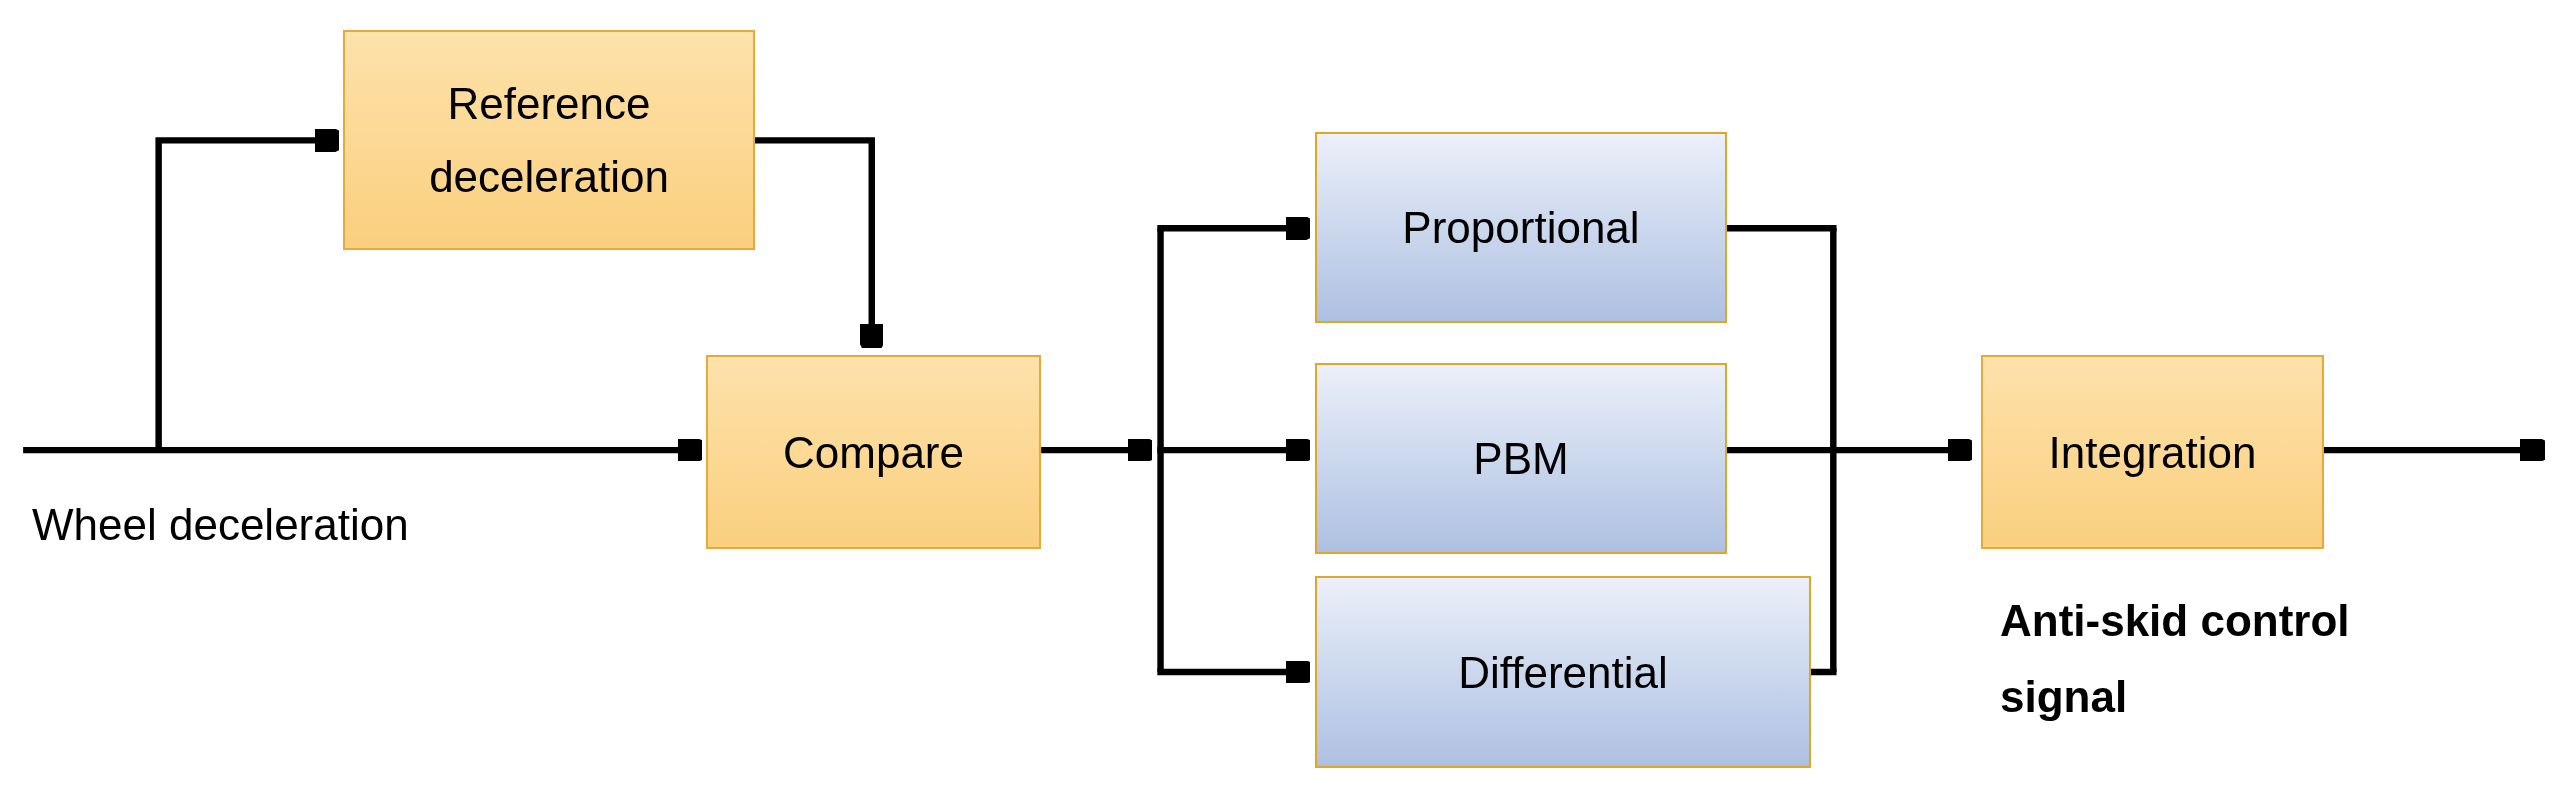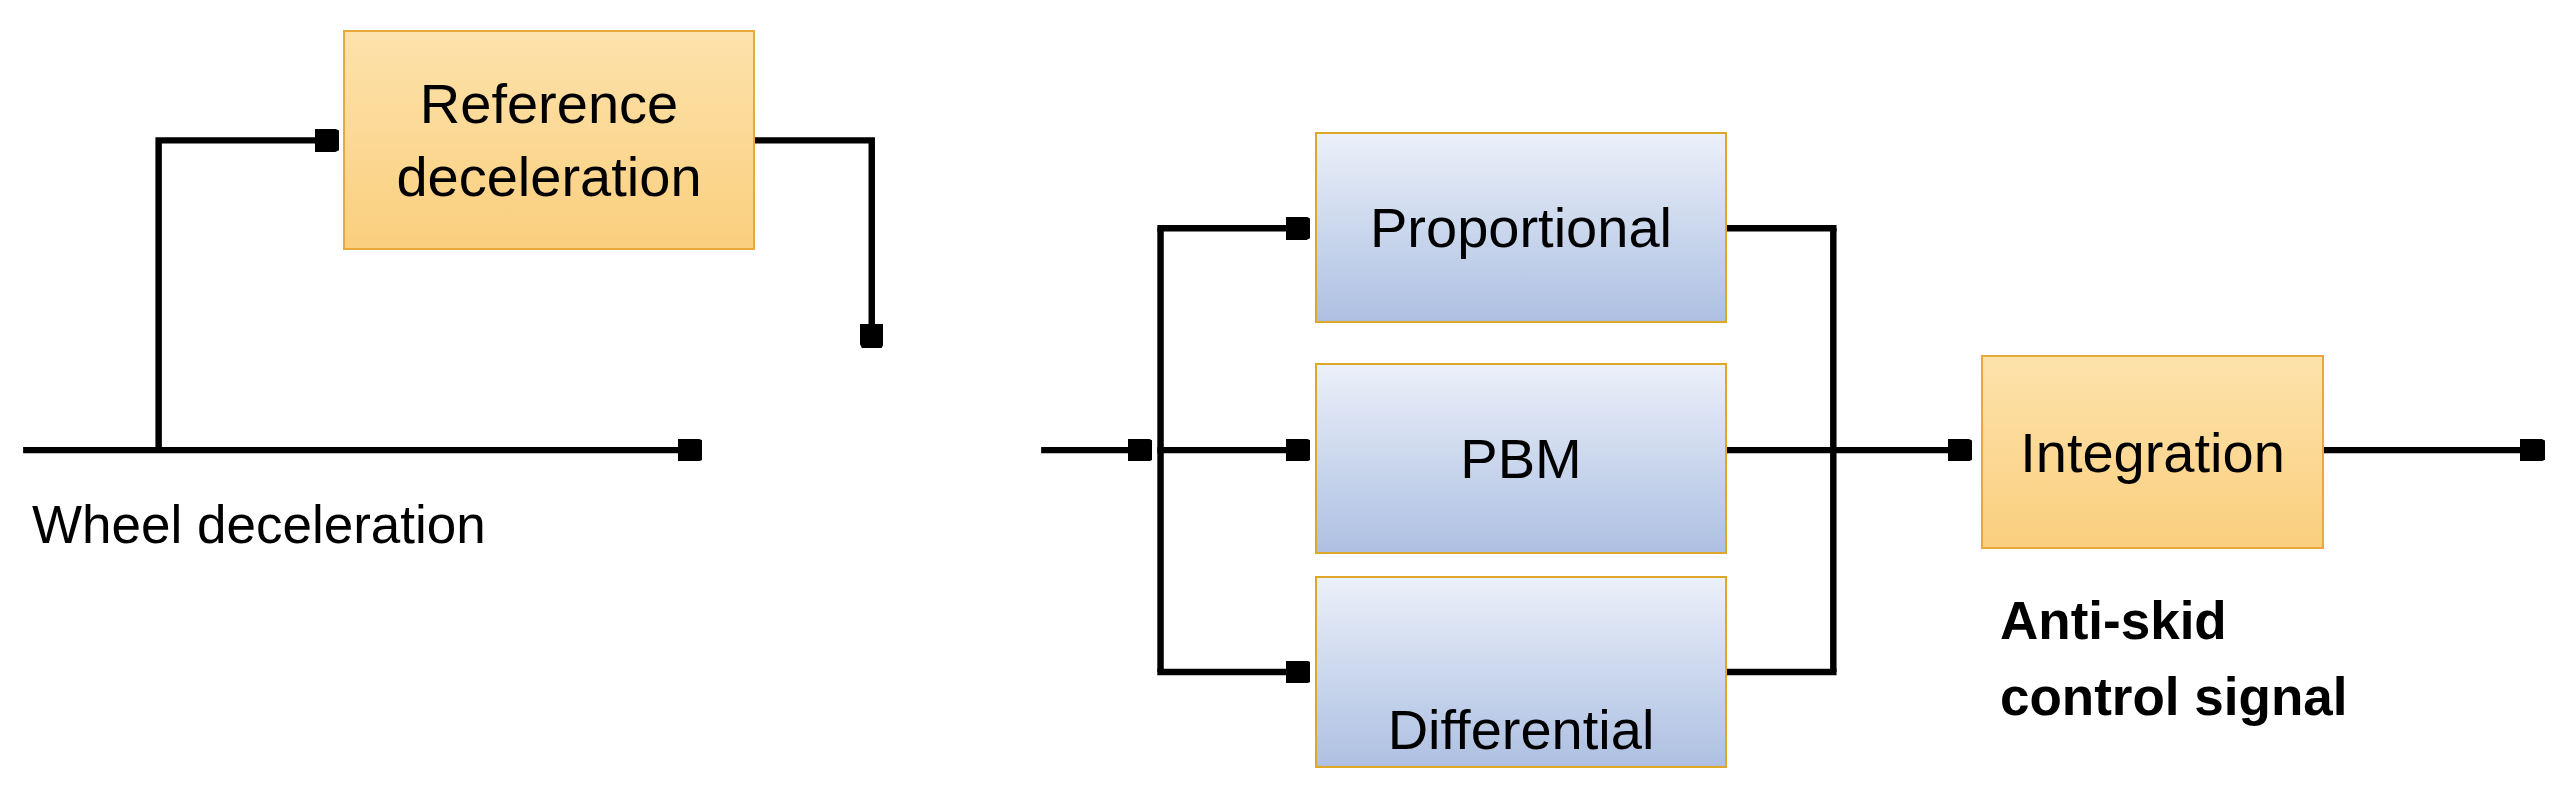--- a/index.html
+++ b/index.html
@@ -32,39 +32,39 @@
     fill: var(--line, #000000);
     stroke: none;
   }
   .node {
     position: absolute;
     display: flex;
     align-items: center;
     justify-content: center;
     text-align: center;
     box-sizing: border-box;
-    font-size: 56px;
+    font-size: 44px;
     line-height: 73px;
   }
   .node.orange {
     background: linear-gradient(180deg,
       var(--orange-fill-top, #FDE2AB) 0%,
       var(--orange-fill-bottom, #FACF7E) 100%);
     border: 2.4px solid var(--orange-border, #E7A83C);
   }
   .node.blue {
     background: linear-gradient(180deg,
       var(--blue-fill-top, #EBF0F9) 0%,
       var(--blue-fill-mid, #C8D5EC) 55%,
       var(--blue-fill-bottom, #AEC0E2) 100%);
     border: 2.4px solid var(--blue-border, #DFA727);
   }
   .annotation {
     position: absolute;
-    font-size: 53px;
+    font-size: 44px;
     line-height: 76px;
     white-space: normal;
   }
 </style>
 </head>
 <body>
 
 <div class="canvas">
 
   <svg class="connectors" viewBox="0 0 3192 988" xmlns="http://www.w3.org/2000/svg">
@@ -86,30 +86,33 @@
     <path d="M2140 833 H2276"></path>
     <path d="M2272 283 V833"></path>
     <path d="M2140 558 H2440" marker-end="url(#ah)"></path>
     <path d="M2880 558 H3150" marker-end="url(#ah)"></path>
   </svg>
 
   <div class="node orange" style="left:343px; top:30px; width:412px; height:220px;">
     <span>Reference deceleration</span>
   </div>
 
+  <div class="node orange" style="left:706px; top:355px; width:335px; height:194px;">
+    <span>Compare</span>
+  </div>
 
   <div class="node blue" style="left:1315px; top:132px; width:412px; height:191px;">
     <span>Proportional</span>
   </div>
 
   <div class="node blue" style="left:1315px; top:355px; width:412px; height:191px;margin-top:8px;">
     <span>PBM</span>
   </div>
 
-  <div class="node blue" style="left:1315px; top:576px; width:412px; height:192px;align-items:flex-end;">
+  <div class="node blue" style="left:1315px; top:576px; width:496px; height:192px;">
     <span>Differential</span>
   </div>
 
   <div class="node orange" style="left:1981px; top:355px; width:343px; height:194px;text-align:right;">
     <span>Integration</span>
   </div>
 
   <div class="annotation" style="left:32px; top:487px; width:549px;">Wheel deceleration</div>
 
   <div class="annotation" style="left:2000px; top:583px; width:363px;font-weight:bold;">Anti-skid control signal</div>

